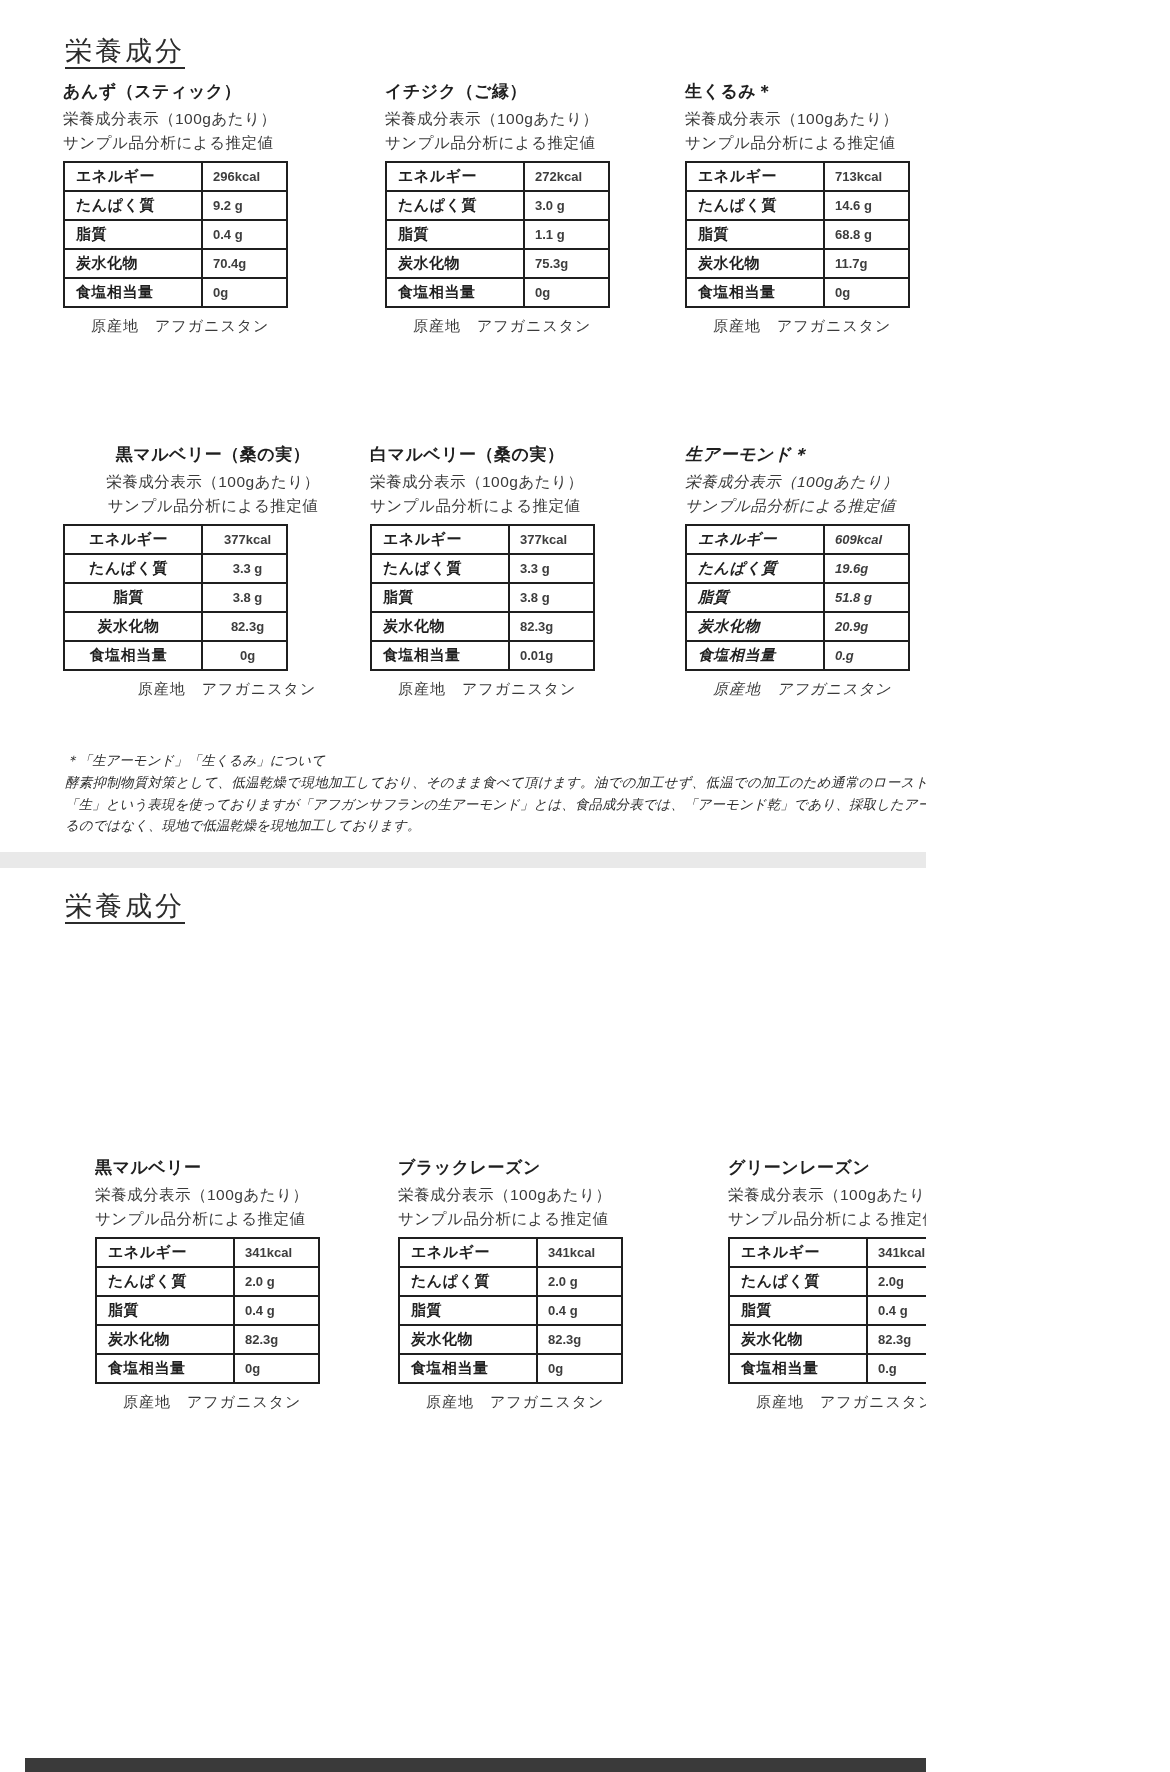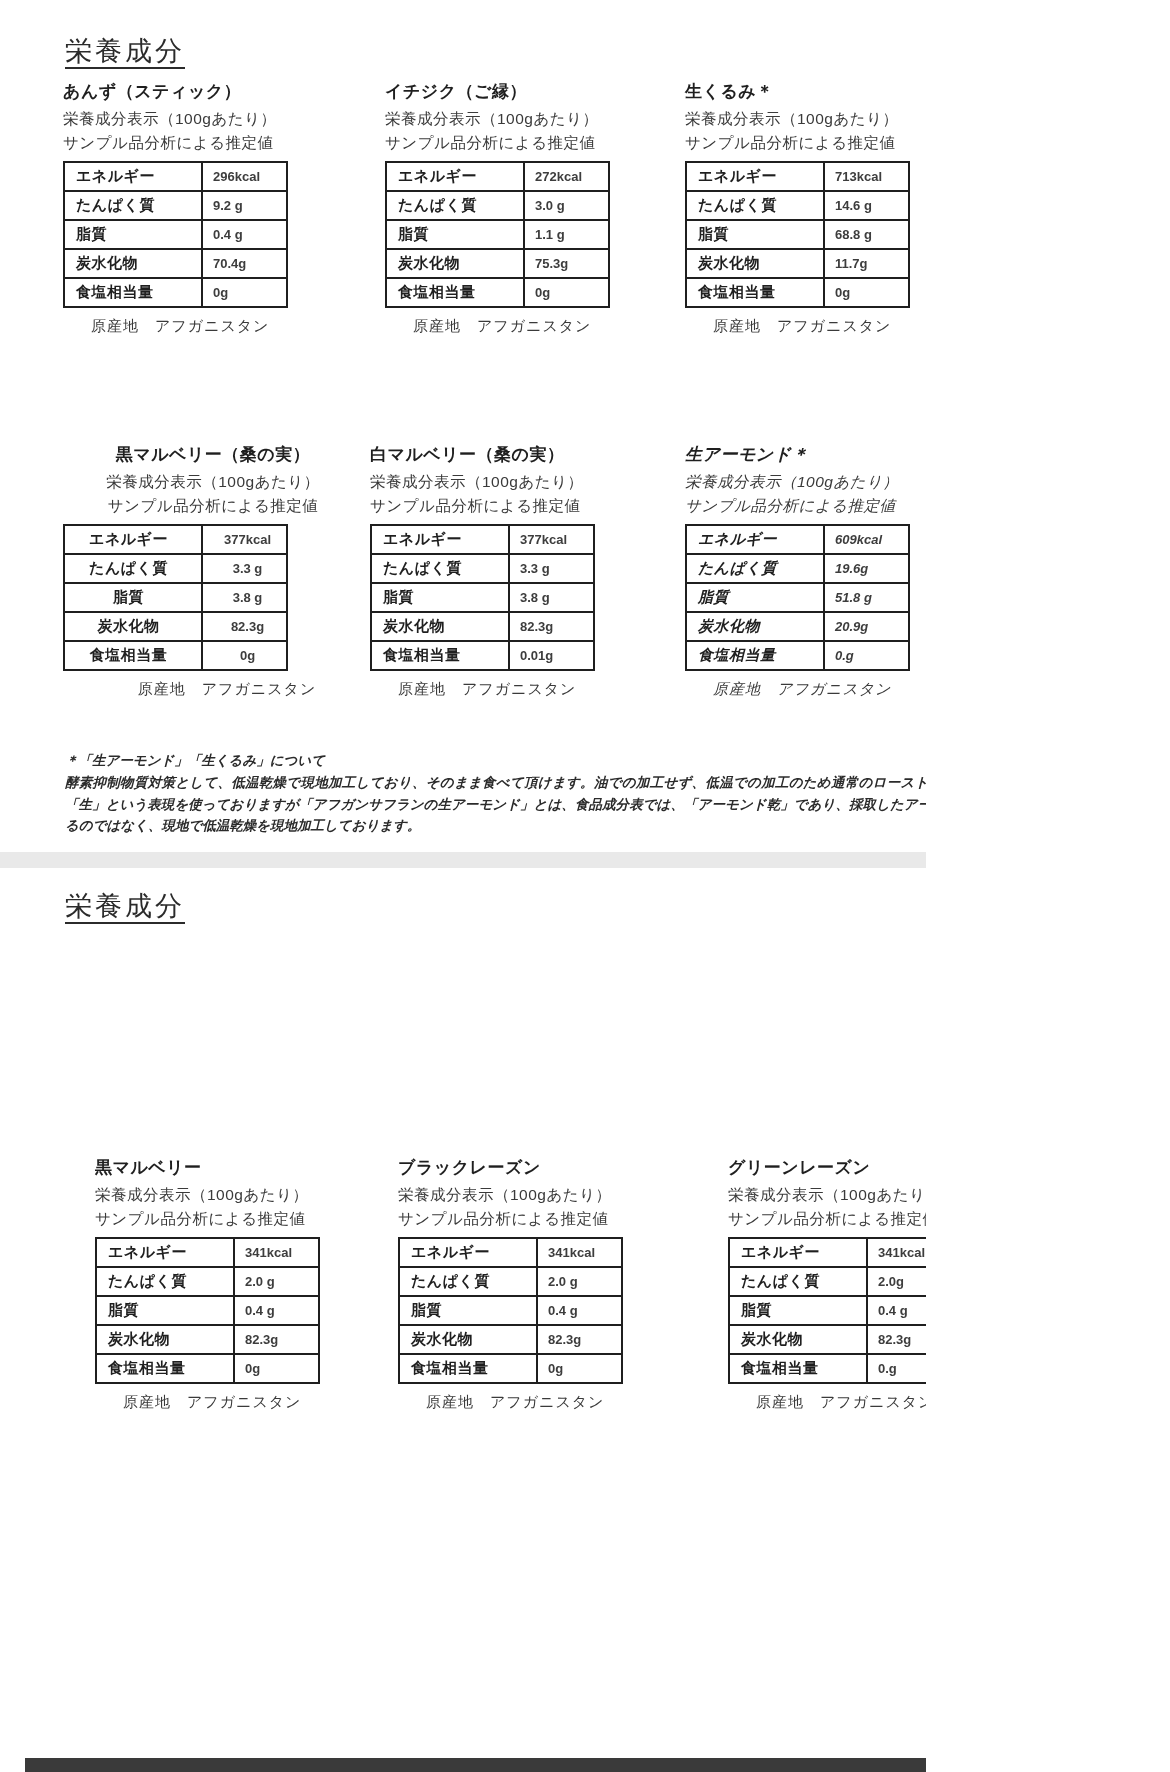--- a/index.html
+++ b/index.html
@@ -19,21 +19,21 @@
   .product{position:absolute;width:300px;}
   .pname{font-size:17px;font-weight:700;color:var(--ink);letter-spacing:.5px;margin-bottom:4px;}
   .psub{font-size:15.5px;color:var(--text);line-height:24px;letter-spacing:.5px;}
   table.ntable{border-collapse:collapse;margin-top:6px;}
   table.ntable td{border:2px solid var(--ink);height:29px;vertical-align:middle;}
   td.nlabel{width:138px;padding:0 20px 0 11px;font-size:15px;font-weight:700;color:var(--ink);letter-spacing:.5px;}
   td.nvalue{width:85px;padding:0 4px 0 10px;font-size:13px;font-weight:700;color:#3d3d3d;}
   .origin{font-size:15px;color:var(--text);margin:9px 0 0 28px;letter-spacing:1px;}
 
   .footnote{position:absolute;left:65px;width:1045px;font-family:"DejaVu Serif","Liberation Serif",serif;
-    font-style:italic;font-weight:700;color:#2b2b2b;}
+    font-style:italic;font-weight:400;color:#2b2b2b;}
   .footnote .fn-title{font-size:13.5px;margin-bottom:2px;}
   .footnote .fn-body{font-size:13.5px;line-height:21.5px;text-align:justify;}
 
   .page-num{position:absolute;left:1058px;font-size:15px;color:var(--muted);}
   .separator{position:absolute;left:0;width:1170px;height:16px;background:var(--separator);}
   .bottom-band{position:absolute;left:25px;width:1120px;height:14px;background:var(--band);}
 </style>
 </head>
 <body>
 

